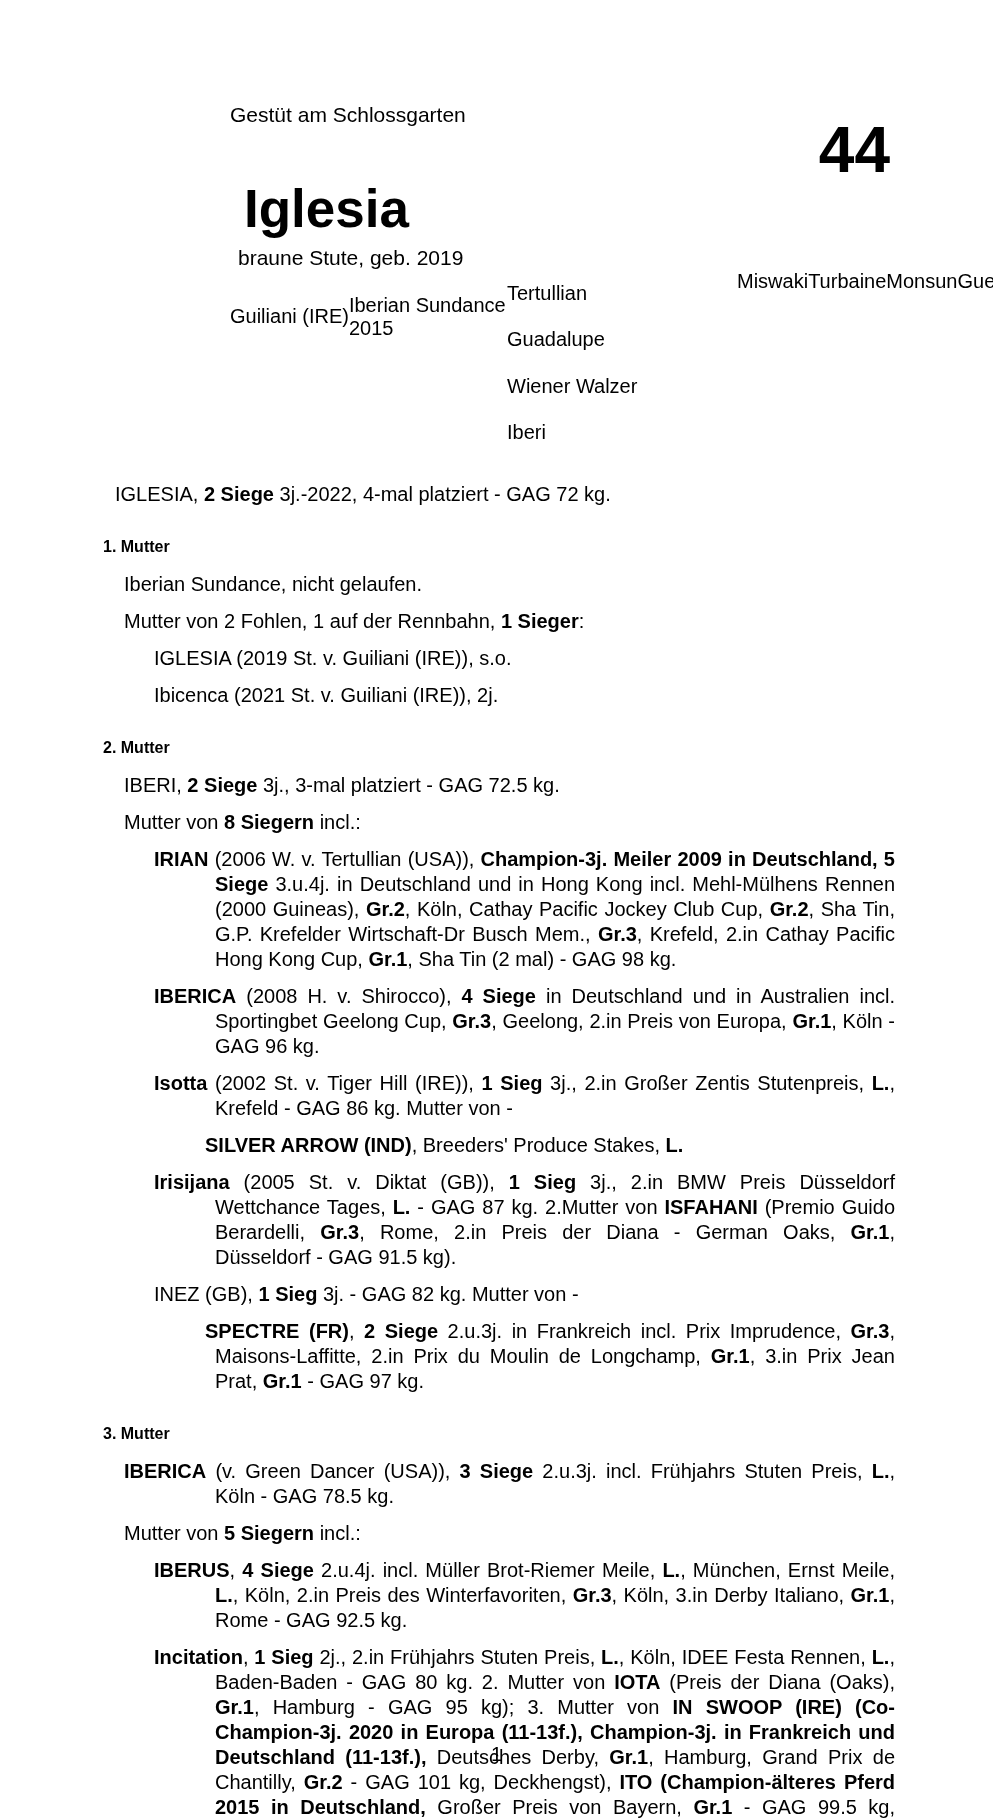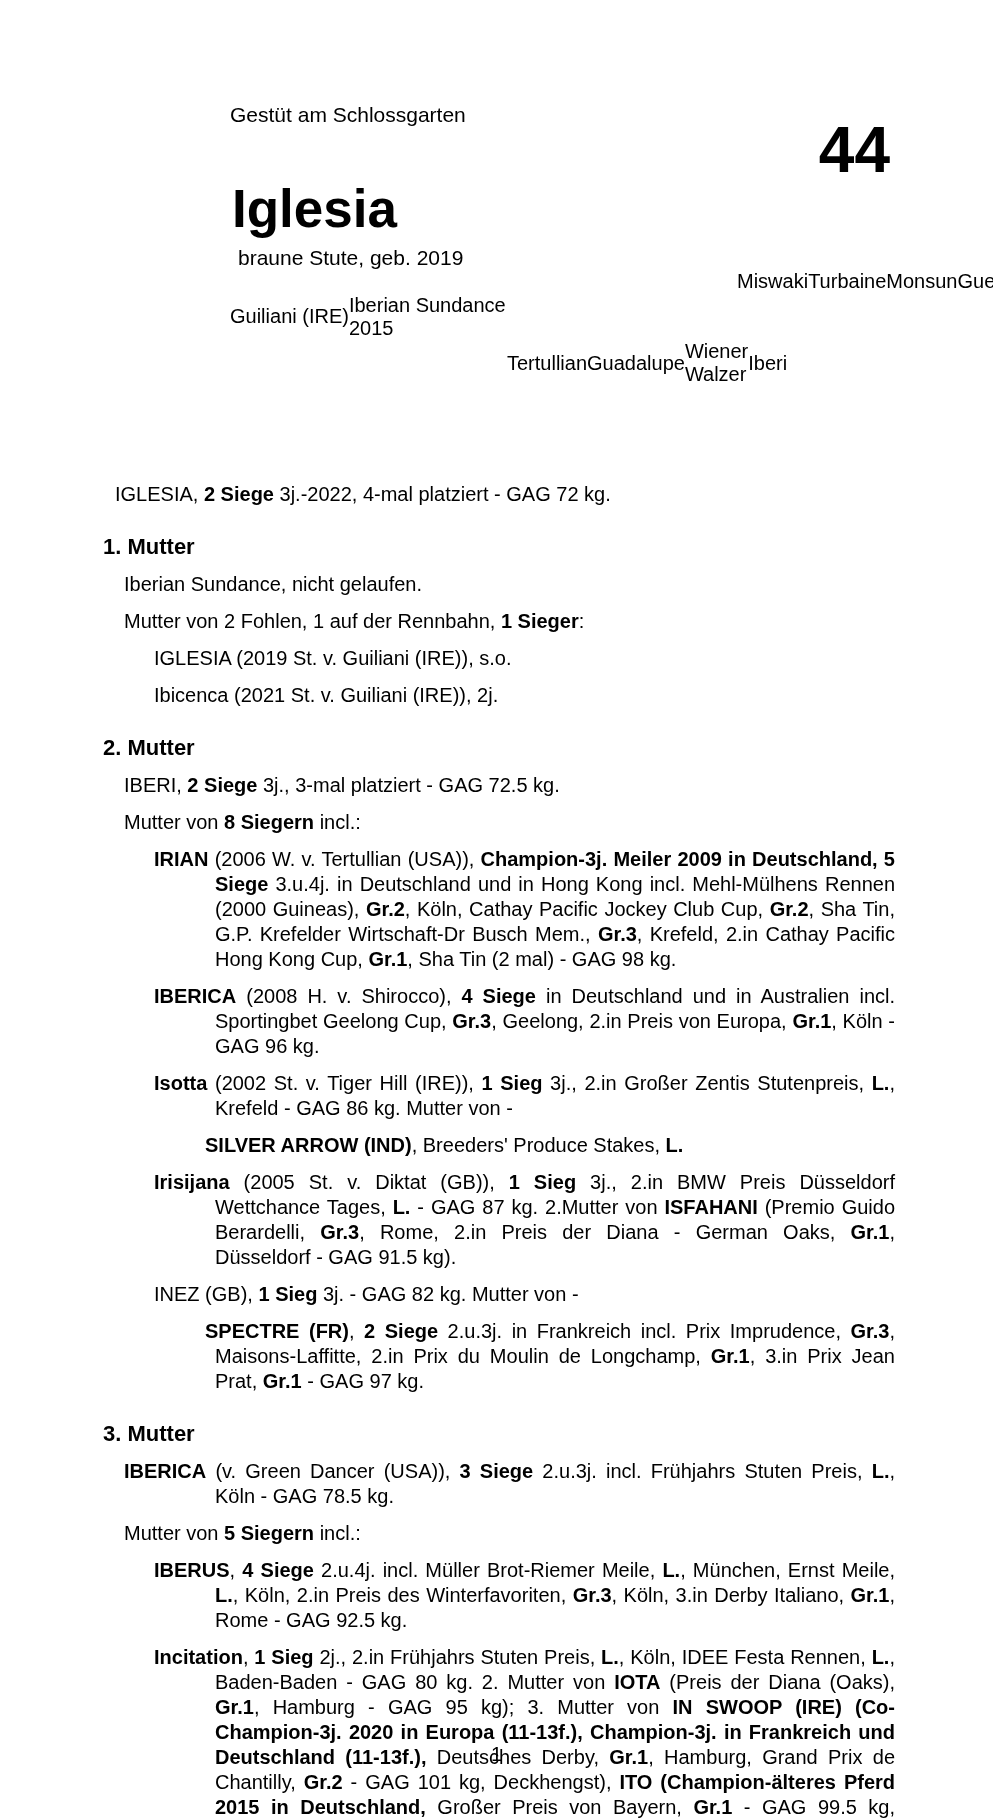--- a/index.html
+++ b/index.html
@@ -6,35 +6,35 @@
   .page{
     position:relative;
     width:993px;height:1819px;
     background:#ffffff;
     font-family:"Liberation Sans", sans-serif;
     color:#000;
     overflow:hidden;
   }
   .hdr-breeder{position:absolute;left:230px;top:103px;font-size:21px;line-height:24px;}
   .hdr-lot{position:absolute;right:103px;top:80px;font-size:64px;font-weight:bold;line-height:64px;margin-top:38px;}
-  .title{position:absolute;left:232px;top:181px;font-size:53px;font-weight:bold;line-height:56px;}
+  .title{position:absolute;left:244px;top:181px;font-size:53px;font-weight:bold;line-height:56px;}
   .subtitle{position:absolute;left:238px;top:246px;font-size:21px;line-height:24px;}
 
   .pedigree{position:absolute;left:230px;top:270px;width:677px;height:186px;display:flex;font-size:20px;}
   .ped-col1{width:277px;display:flex;}
-  .ped-col2{width:230px;display:flex;flex-direction:row;align-items:center;}
+  .ped-col2{width:230px;display:flex;flex-direction:column;}
   .ped-col3{width:170px;display:flex;flex-direction:row;}
   .ped-cell-g1{height:93px;display:flex;flex-direction:column;justify-content:center;line-height:23px;}
   .ped-cell-g2{height:46.5px;display:flex;align-items:center;}
   .ped-cell-g3{height:23.25px;line-height:23.25px;white-space:nowrap;}
 
   .bodytext{position:absolute;left:103px;top:470px;width:804px;font-size:20px;line-height:25px;text-align:left;}
   .bodytext p{margin:12px;text-align:justify;}
   .race{margin:0;}
-  h2.sec{font-size:22px;font-weight:bold;margin:27px 0 2px 0;line-height:26px;}
+  h2.sec{font-size:16px;font-weight:bold;margin:27px 0 2px 0;line-height:26px;}
   .pb{padding-left:100px;text-indent:-91px;}   
   .pc{padding-left:100px;text-indent:-61px;}   
   .pd{padding-left:100px;text-indent:-10px;}   
   .bold{font-weight:bold;}
   .pagenum{position:absolute;left:0;top:1743px;width:100%;text-align:center;font-size:20px;}
 </style>
 </head>
 <body>
 
 <div class="page">

